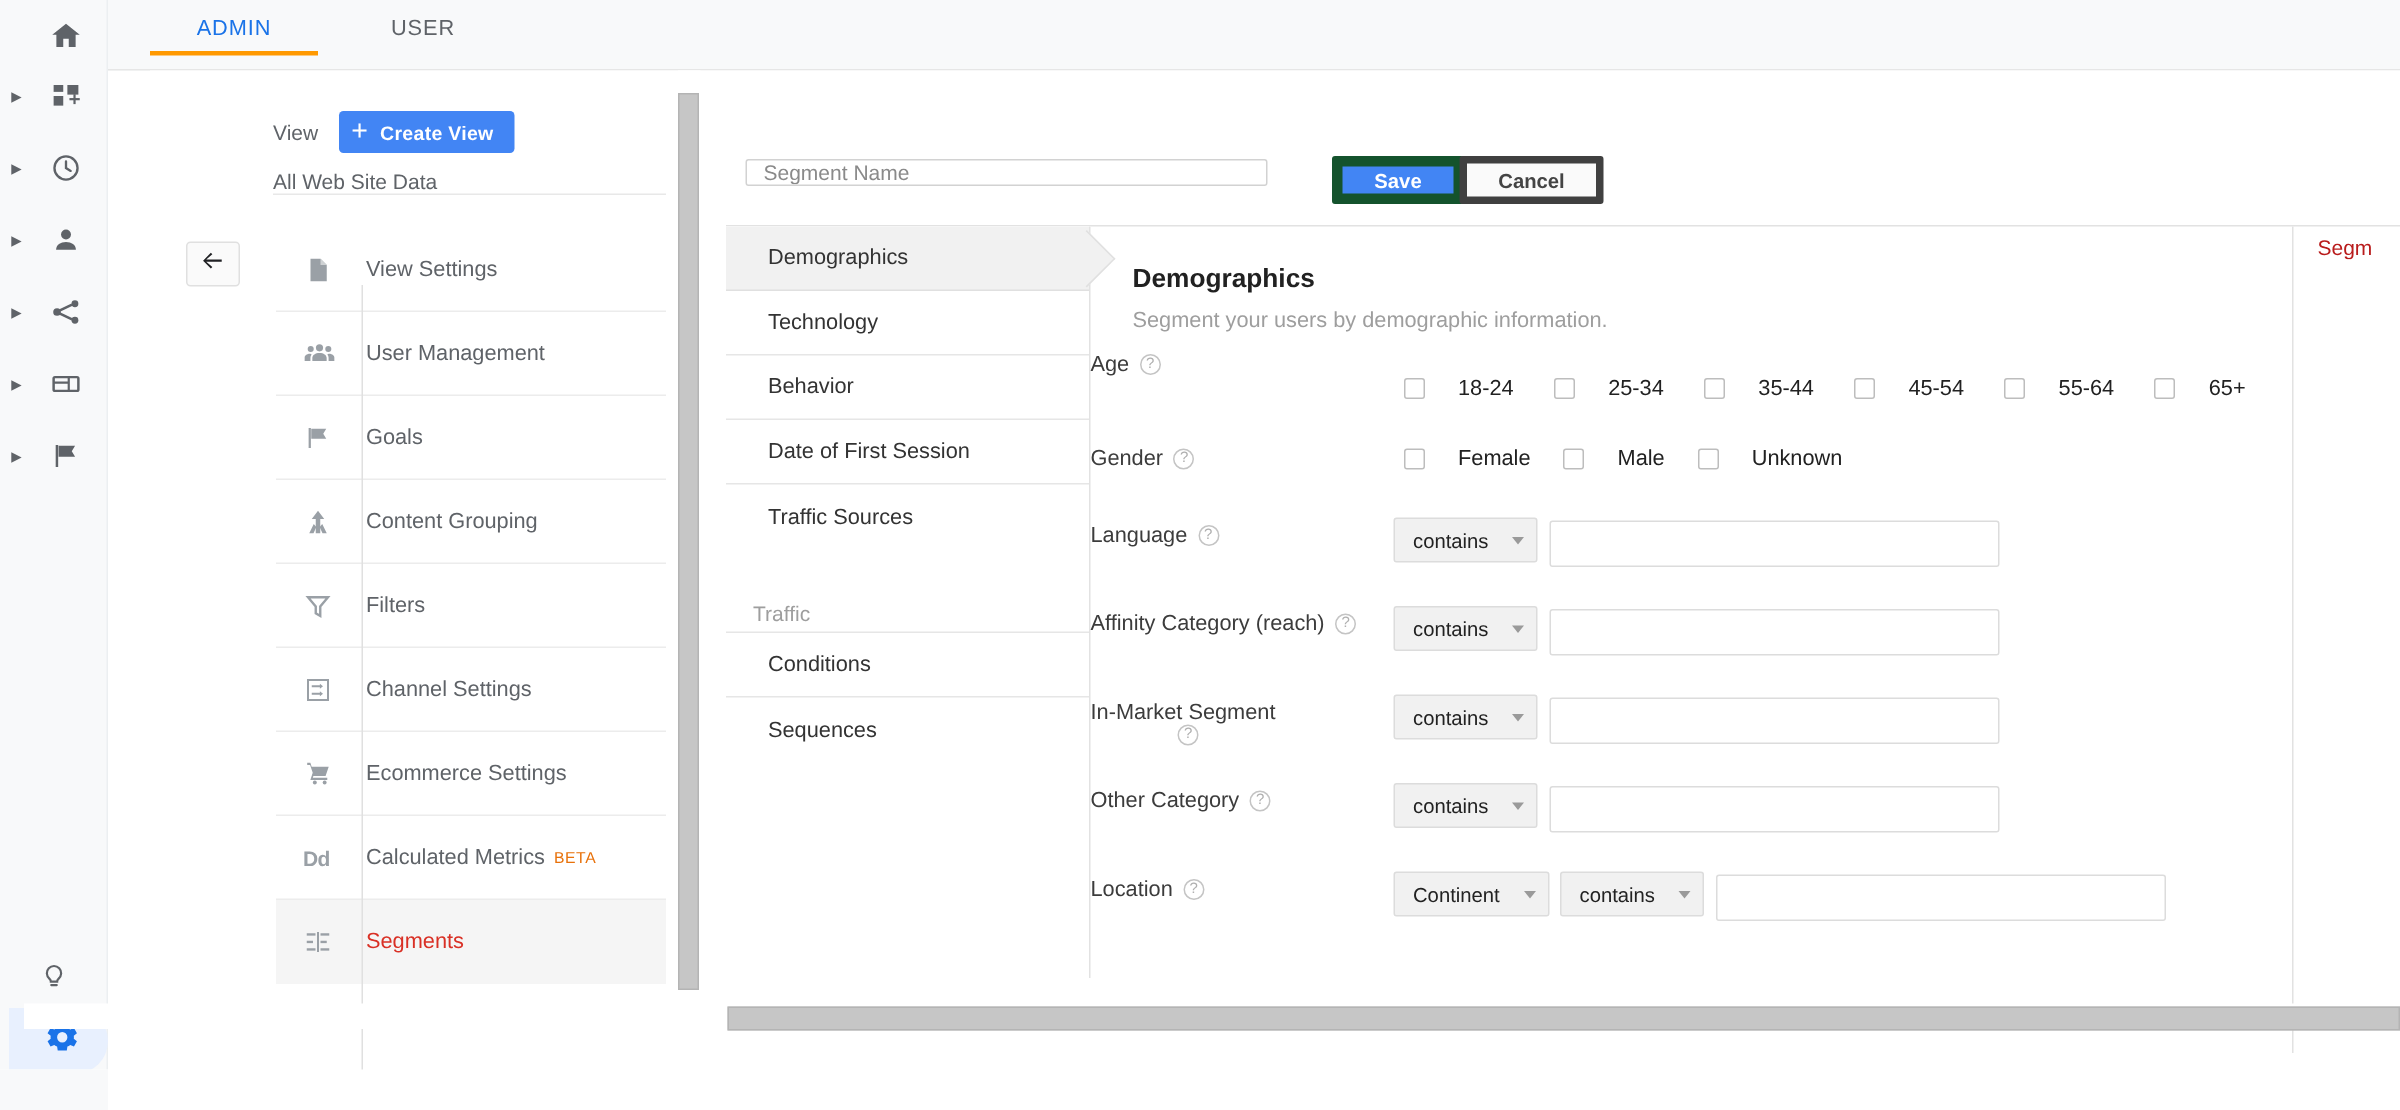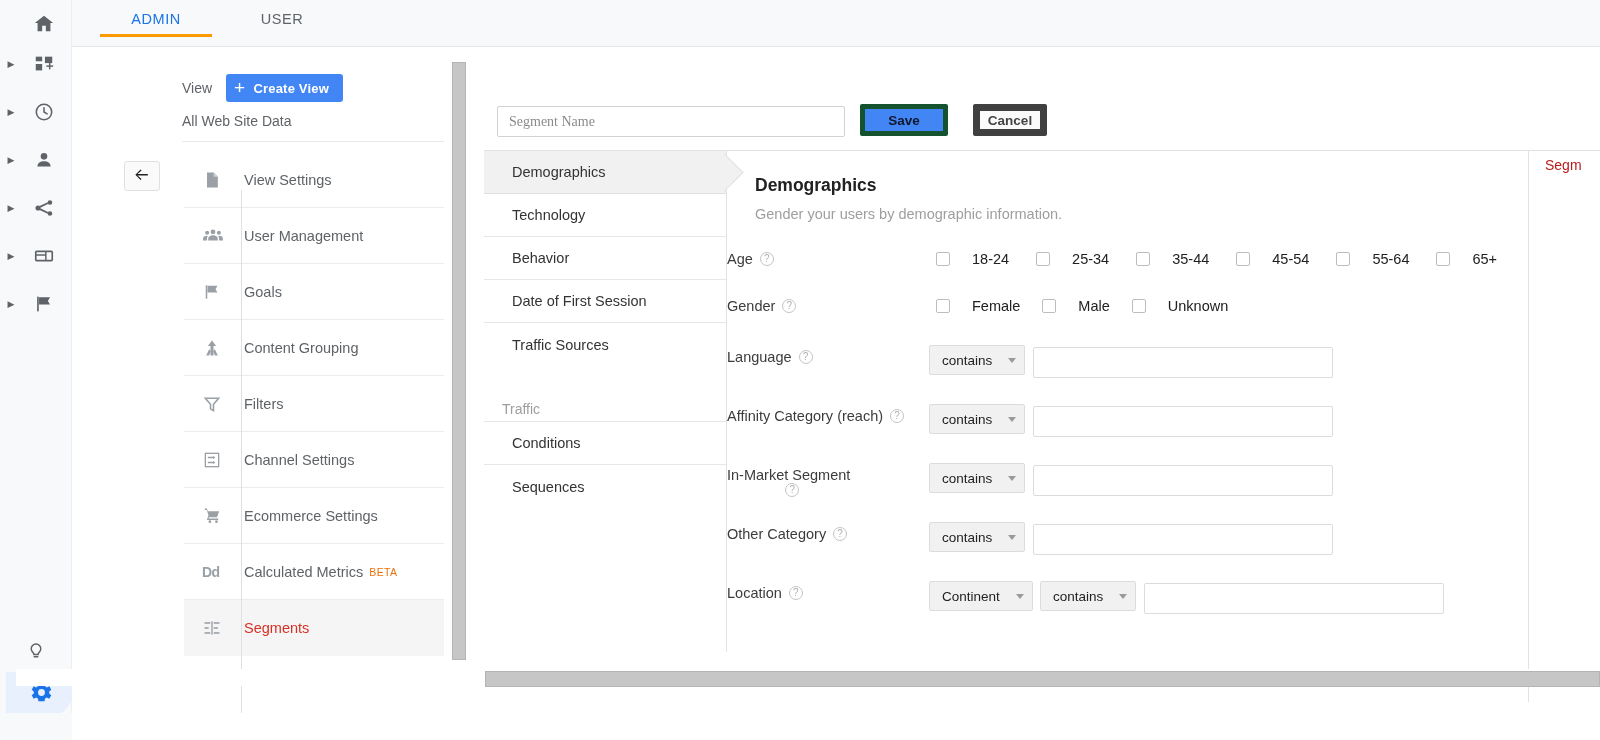--- a/index.html
+++ b/index.html
@@ -70,21 +70,21 @@
     background: #4285f4; color: #fff; border: none; border-radius: 3px;
     height: 28px; padding: 0 14px 0 8px;
     font-size: 13px; font-weight: bold; letter-spacing: .2px;
     display: flex; align-items: center; gap: 8px; cursor: pointer;
     font-family: "Liberation Sans", sans-serif;
   }
   .createview .plus { font-size: 19px; font-weight: 400; line-height: 1; margin-top: -2px; }
   .webdata {
     position: absolute; left: 82px; top: 66px; width: 262px;
     font-size: 14px; color: #5f6368;
-    padding-bottom: 12px; border-bottom: 1px solid #e8e8e8;
+    border-bottom: 1px solid #e8e8e8;
   }
 
   .collapse-line { position: absolute; left: 141px; top: 143px; width: 1px; height: 560px; background: #e0e0e0; }
   .collapse-btn {
     position: absolute; left: 124px; top: 161px; width: 36px; height: 30px;
     background: #fafafa; border: 1px solid #e0e0e0; border-radius: 3px;
     display: flex; align-items: center; justify-content: center;
     cursor: pointer; z-index: 4;
   }
 
@@ -115,35 +115,35 @@
   }
   .vscroll-thumb {
     position: absolute; left: 452px; top: 62px; width: 14px; height: 598px;
     background: #c6c6c6; border: 1px solid #b4b4b4; cursor: pointer;
   }
 
   
   .editor { position: absolute; left: 468px; top: 47px; width: 1132px; height: 693px; background: #fff; }
 
   .seg-name {
-    position: absolute; left: 29px; top: 59px; width: 348px; height: 31px;
+    position: absolute; left: 29px; top: 59px; width: 348px; height: 18px;
     border: 1px solid #d2d2d2; border-radius: 2px; padding: 0 11px;
     font-size: 14px; color: #c2410c; outline: none;
-    font-family: Liberation Serif, serif; background:#fff;
+    font-family: Liberation Sans, sans-serif; background:#fff;
   }
   .seg-name::placeholder { color: #8a8a8a; }
   .btn-save {
-    position: absolute; left: 392px; top: 57px; width: 88px; height: 32px;
-    background: #4285f4; border: 5px solid #14532d; border-radius: 2px;
-    color: #0f172a; font-size: 13.5px; font-weight: bold; cursor: pointer;
+    position: absolute; left: 420px; top: 57px; width: 88px; height: 32px;
+    background: #4285f4; border: 7px solid #14532d; border-radius: 2px;
+    color: #ffffff; font-size: 13.5px; font-weight: bold; cursor: pointer;
     font-family: "Liberation Sans", sans-serif;
   }
   .btn-cancel {
-    position: absolute; left: 505px; top: 57px; width: 74px; height: 32px;
-    background: #fafafa; border: 7px solid #404040; border-radius: 2px;
+    position: absolute; left: 505px; top: 57px; width: 96px; height: 32px;
+    background: #fafafa; border: 5px solid #404040; border-radius: 2px;
     color: #444; font-size: 13.5px; font-weight: bold; cursor: pointer;
     font-family: "Liberation Sans", sans-serif;
   }
   .right-note {
     position: absolute; left: 1077px; top: 110px; font-size: 14px; color: #b91c1c;
     white-space: nowrap; overflow: hidden; width: 55px;
   }
 
   .hrule { position: absolute; left: 16px; top: 103px; width: 1116px; height: 1px; background: #e2e2e2; }
 
@@ -482,23 +482,23 @@
       <div class="catitem">
         <span>Conditions</span>
       </div>
       <div class="catitem" style="border-bottom:none;">
         <span>Sequences</span>
       </div>
     </div>
 
     <div class="form">
       <div class="form-title">Demographics</div>
-      <div class="form-sub">Gender your users by demographic information.</div>
-
-      <div class="frow" style="left:0px; top:100px;">
+      <div class="form-sub">Segment your users by demographic information.</div>
+
+      <div class="frow" style="left:0px; top:84px;">
         <span class="flabel">Age</span>
         <span class="qmark">?</span>
       </div>
       <div class="frow cbgroup" style="left:209px; top:100px; gap:27px;">
         <label class="cbwrap">
           <span class="cbox"></span>
           <span class="cblabel">18-24</span>
         </label>
         <label class="cbwrap">
           <span class="cbox"></span>

